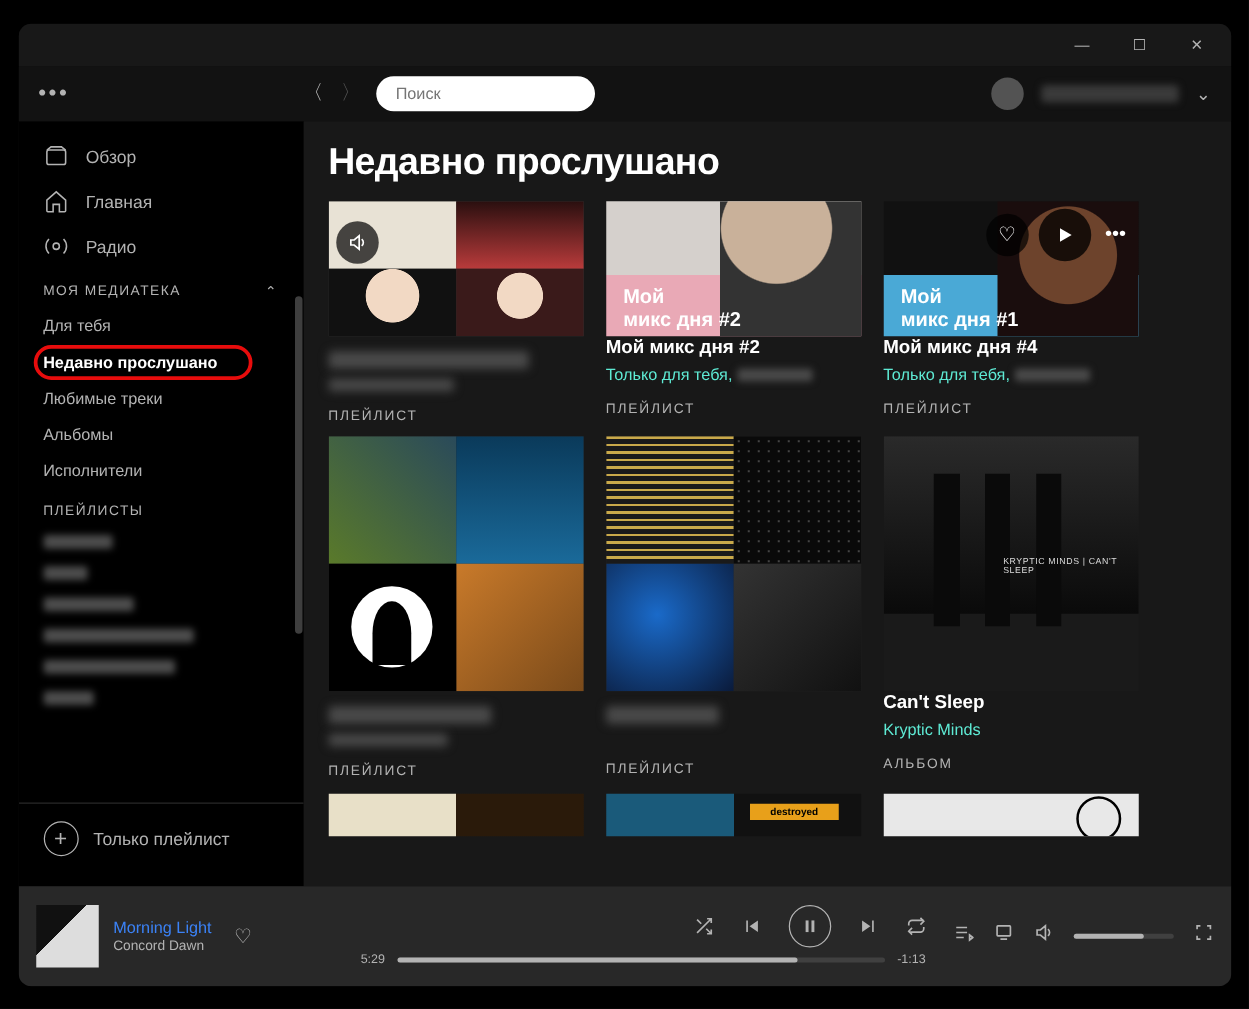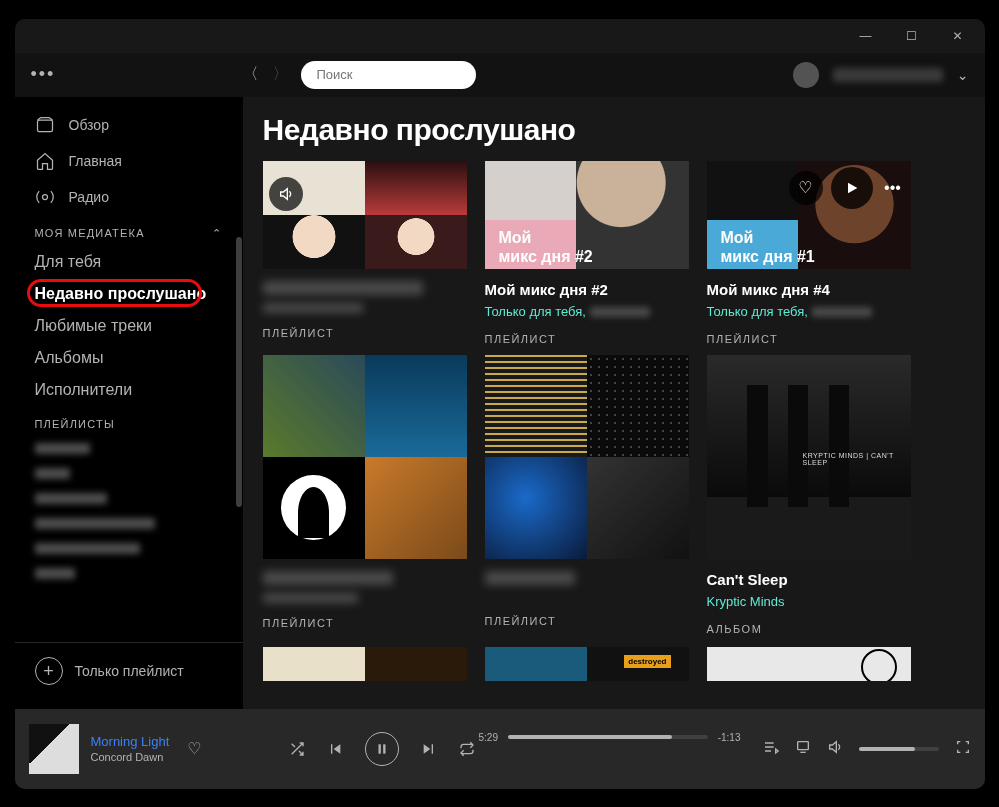--- a/index.html
+++ b/index.html
@@ -16,54 +16,54 @@
 .topbar-right{margin-left:auto;display:flex;align-items:center;gap:14px}
 .avatar{width:26px;height:26px;border-radius:50%;background:#535353}
 .uname{width:110px;height:14px;background:#3a3a3a;border-radius:3px;filter:blur(3px)}
 .chev{color:#b3b3b3;font-size:14px}
 .body{flex:1;display:flex;overflow:hidden}
 .sidebar{width:228px;background:#000;padding:10px 0;color:#b3b3b3;display:flex;flex-direction:column;overflow:hidden;position:relative}
 .sidebar .scrollbar{position:absolute;right:1px;top:140px;width:6px;height:270px;background:#3e3e3e;border-radius:3px}
 .nav-item{display:flex;align-items:center;gap:14px;padding:8px 20px;font-size:14px;color:#b3b3b3;cursor:pointer}
 .nav-item svg{width:20px;height:20px;stroke:#b3b3b3;fill:none;stroke-width:1.5}
 .section-head{display:flex;justify-content:space-between;padding:12px 20px 6px;font-size:11px;letter-spacing:1.2px;color:#b3b3b3}
-.lib-item{padding:7px 20px;font-size:16px;color:#b3b3b3;cursor:pointer}
+.lib-item{padding:7px 20px;font-size:13px;color:#b3b3b3;cursor:pointer}
 .lib-item.active{color:#fff;font-weight:700}
 .highlight-oval{position:absolute;border:3px solid #e80c0c;border-radius:14px;width:175px;height:28px;pointer-events:none}
 .blur-row{padding:7px 20px}
 .blur-row .bar{height:11px;background:#4d4d4d;border-radius:2px;filter:blur(3px)}
 .new-playlist{margin-top:auto;border-top:1px solid #282828;padding:14px 20px;display:flex;align-items:center;gap:12px;font-size:14px;color:#b3b3b3;cursor:pointer}
 .circle-plus{width:28px;height:28px;border:1.5px solid #b3b3b3;border-radius:50%;display:flex;align-items:center;justify-content:center;font-size:18px;line-height:1}
 .main{flex:1;background:#181818;padding:16px 20px;overflow:hidden;color:#fff;position:relative}
 .main h1{font-size:30px;font-weight:800;margin-bottom:14px;letter-spacing:-.5px}
 .grid{display:flex;gap:18px}
 .card{width:204px}
 .cover{width:204px;height:108px;background:#333;position:relative;display:flex;flex-wrap:wrap;overflow:hidden}
 .cover.c2x2 > div{width:50%;height:50%}
 .cover .mix-label{position:absolute;left:14px;bottom:2px;color:#fff;font-weight:700;font-size:16px;line-height:1.2}
-.card-title{margin-top:12px;font-size:15px;font-weight:700;color:#fff}
+.card-title{margin-top:0;font-size:15px;font-weight:700;color:#fff}
 .card-sub{margin-top:6px;font-size:13px;color:#5eead4}
 .card-sub .blur{display:inline-block;width:60px;height:10px;background:#4a4a4a;filter:blur(3px);vertical-align:middle;border-radius:2px}
 .card-kind{margin-top:14px;font-size:11px;letter-spacing:1.5px;color:#b3b3b3}
 .tblur{height:14px;background:#4a4a4a;border-radius:2px;filter:blur(4px)}
 .overlay-controls{position:absolute;top:6px;right:6px;display:flex;gap:8px;align-items:center}
 .round-btn{width:34px;height:34px;border-radius:50%;background:rgba(0,0,0,.7);display:flex;align-items:center;justify-content:center;color:#fff}
 .round-btn.play{width:42px;height:42px;background:rgba(0,0,0,.78)}
 .grid2{display:flex;gap:18px;margin-top:10px}
 .cover2{width:204px;height:204px;background:#222;display:flex;flex-wrap:wrap;overflow:hidden;position:relative}
 .cover2 > div{width:50%;height:50%}
 .grid3{display:flex;gap:18px;margin-top:12px}
 .strip{width:204px;height:34px;background:#2a2a2a;overflow:hidden}
 .player{height:80px;background:#282828;display:flex;align-items:center;padding:0 14px;color:#b3b3b3}
 .p-left{display:flex;align-items:center;gap:12px;width:260px}
 .p-art{width:50px;height:50px;background:linear-gradient(135deg,#111 40%,#ddd 40%)}
 .p-title{color:#3b82f6;font-size:13px;font-weight:500}
 .p-artist{font-size:11px;color:#b3b3b3;margin-top:2px}
 .heart{color:#b3b3b3;font-size:16px;margin-left:6px}
-.p-center{flex:1;display:flex;flex-direction:row;align-items:flex-start;gap:4px}
+.p-center{flex:1;display:flex;flex-direction:column;align-items:flex-end;gap:4px}
 .p-controls{display:flex;align-items:center;gap:22px}
 .p-controls .btn{color:#b3b3b3;font-size:16px;cursor:pointer;display:flex;align-items:center;justify-content:center}
 .p-controls .pause{width:34px;height:34px;border:1.5px solid #b3b3b3;border-radius:50%}
 .progress{display:flex;align-items:center;gap:10px;width:100%;font-size:10px;color:#b3b3b3}
 .bar-track{flex:1;height:4px;background:#404040;border-radius:2px;position:relative}
 .bar-fill{position:absolute;left:0;top:0;height:100%;width:82%;background:#b3b3b3;border-radius:2px}
 .p-right{display:flex;align-items:center;gap:16px;width:230px;justify-content:flex-end}
 .p-right svg{width:16px;height:16px;stroke:#b3b3b3;fill:none}
 .vol-track{width:80px;height:4px;background:#404040;border-radius:2px;position:relative}
 .vol-fill{position:absolute;left:0;top:0;height:100%;width:70%;background:#b3b3b3;border-radius:2px}
@@ -255,21 +255,21 @@
           </div>
           <div class="card-title">Can't Sleep</div>
           <div class="card-sub">Kryptic Minds</div>
           <div class="card-kind">АЛЬБОМ</div>
         </div>
       </div>
 
       <div class="grid3">
         <div class="strip" style="background:linear-gradient(90deg,#e8e0c8 50%,#2a1a0a 50%)"></div>
         <div class="strip" style="background:linear-gradient(90deg,#1a5a7a 50%,#111 50%);position:relative">
-            <div style="position:absolute;right:18px;top:8px;background:#e8a01a;color:#000;font-size:8px;padding:2px 4px;font-weight:700">destroyed</div>
+            <div style="position:absolute;right:18px;top:8px;background:#e8a01a;color:#000;font-size:8px;padding:2px 16px;font-weight:700">destroyed</div>
           </div>
         <div class="strip" style="background:#e8e8e8;position:relative">
             <div style="position:absolute;right:14px;top:2px;width:36px;height:36px;border:2px solid #000;border-radius:50%"></div>
           </div>
       </div>
     </div>
   </div>
 
   <div class="player">
     <div class="p-left">

